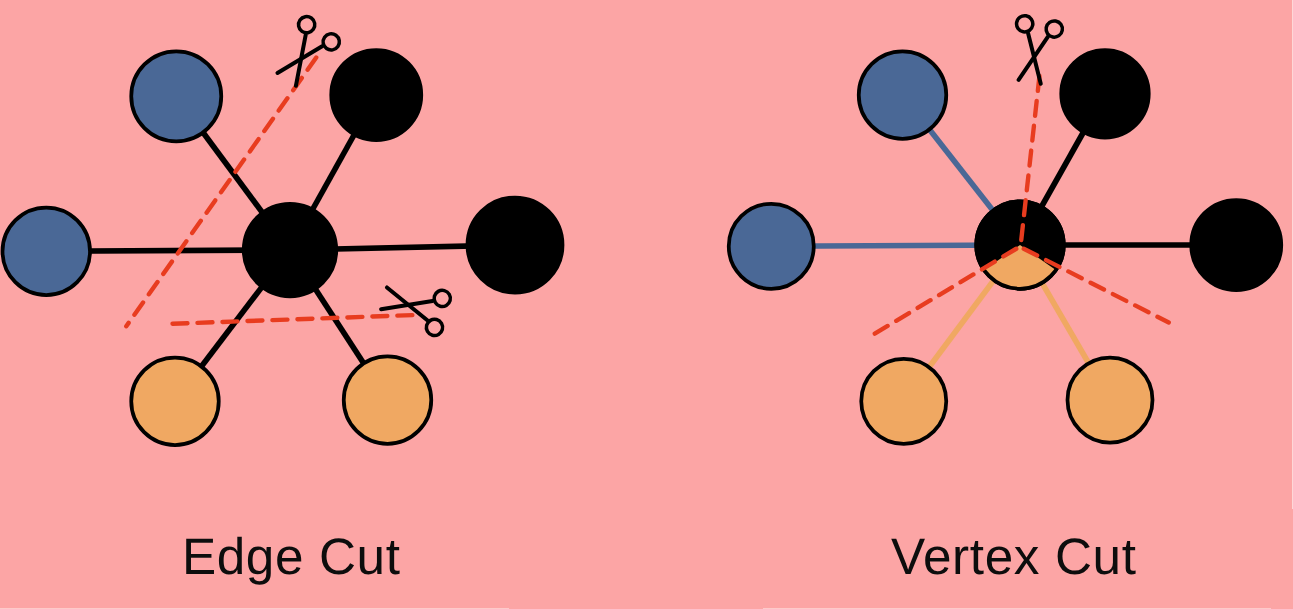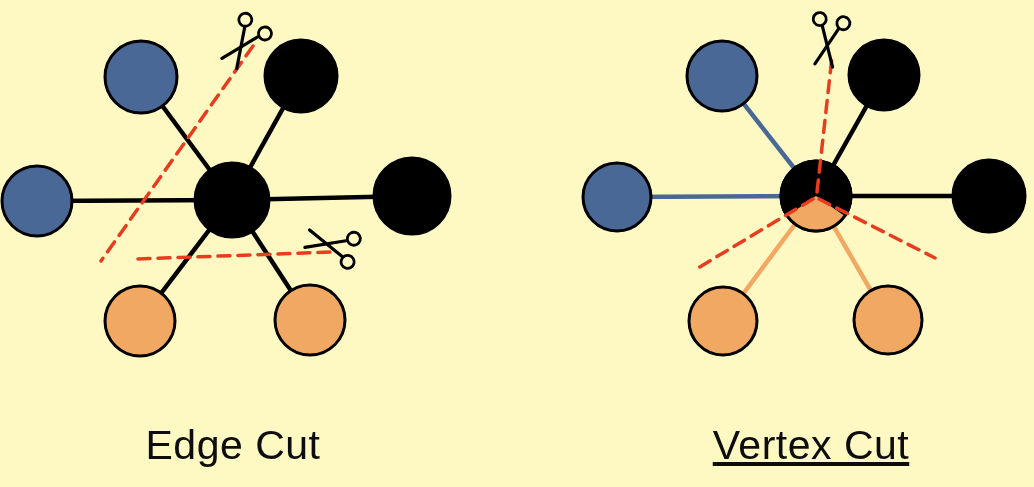--- a/index.html
+++ b/index.html
@@ -1,34 +1,34 @@
 <!DOCTYPE html>
 <html><head>
 <meta charset="utf-8">
 <style>
   html,body{margin:0;padding:0;background:#ffffff;}
   .stage{
     position:relative;
     width:1034px;height:487px;
-    background:#fef9c3;
+    background:#fca5a5;
     font-family:"Liberation Sans", sans-serif;
     overflow:hidden;
   }
   .stage svg{position:absolute;left:0;top:0;}
   .caption{
     position:absolute;
     transform:translateX(-50%);
     font-size:41px;
     font-weight:400;
     letter-spacing:0.5px;
     color:#0d0d0d;
     white-space:nowrap;
   }
   #edge-cut-caption{left:233px;top:422px;}
-  #vertex-cut-caption{left:811px;top:422px;text-decoration:underline;}
+  #vertex-cut-caption{left:811px;top:422px;}
 </style>
 </head>
 <body>
 
 <div class="stage">
   <svg id="canvas" width="1034" height="487" viewBox="0 0 1034 487">
       <g>
         <line x1="232" y1="200" x2="141" y2="77" stroke="#000000" stroke-width="4.5"></line>
         <line x1="232" y1="200" x2="301" y2="76" stroke="#000000" stroke-width="4.5"></line>
         <line x1="232" y1="200" x2="37" y2="201" stroke="#000000" stroke-width="4.5"></line>

